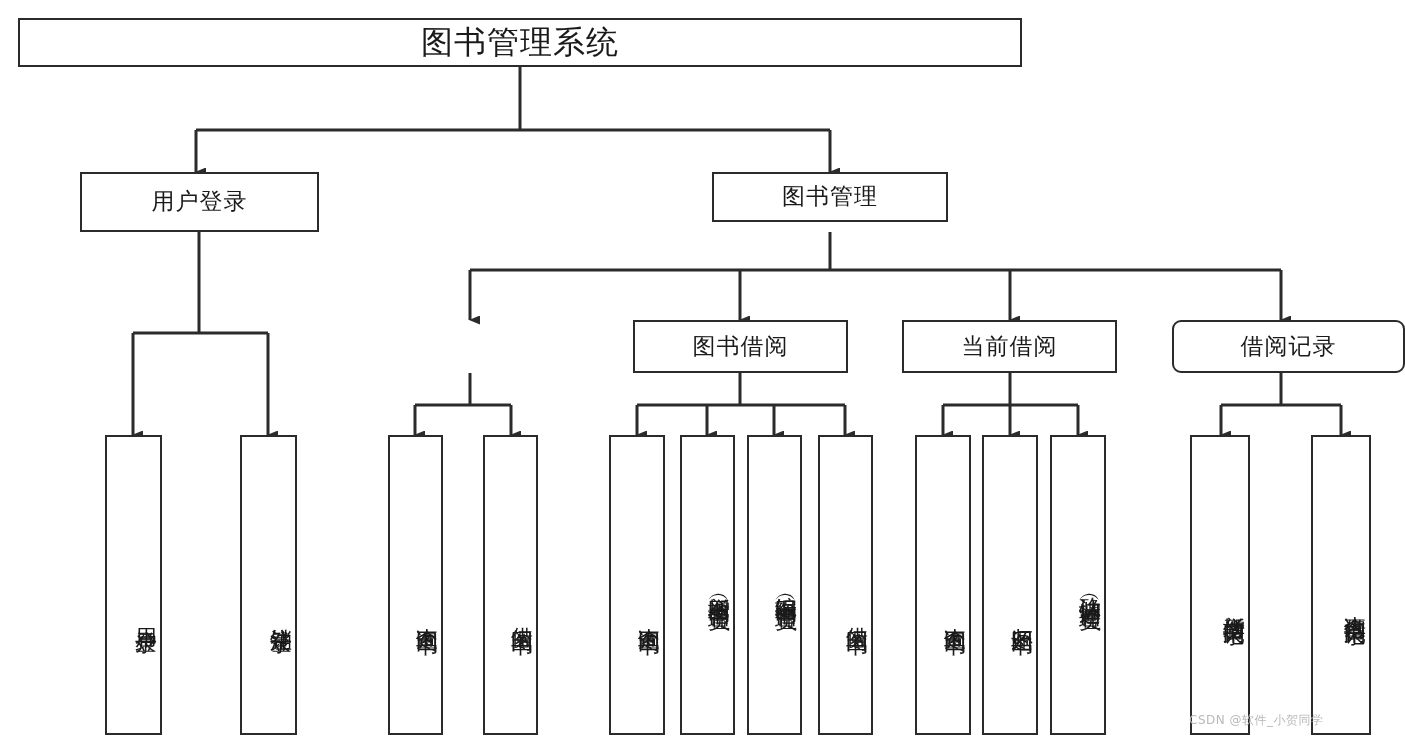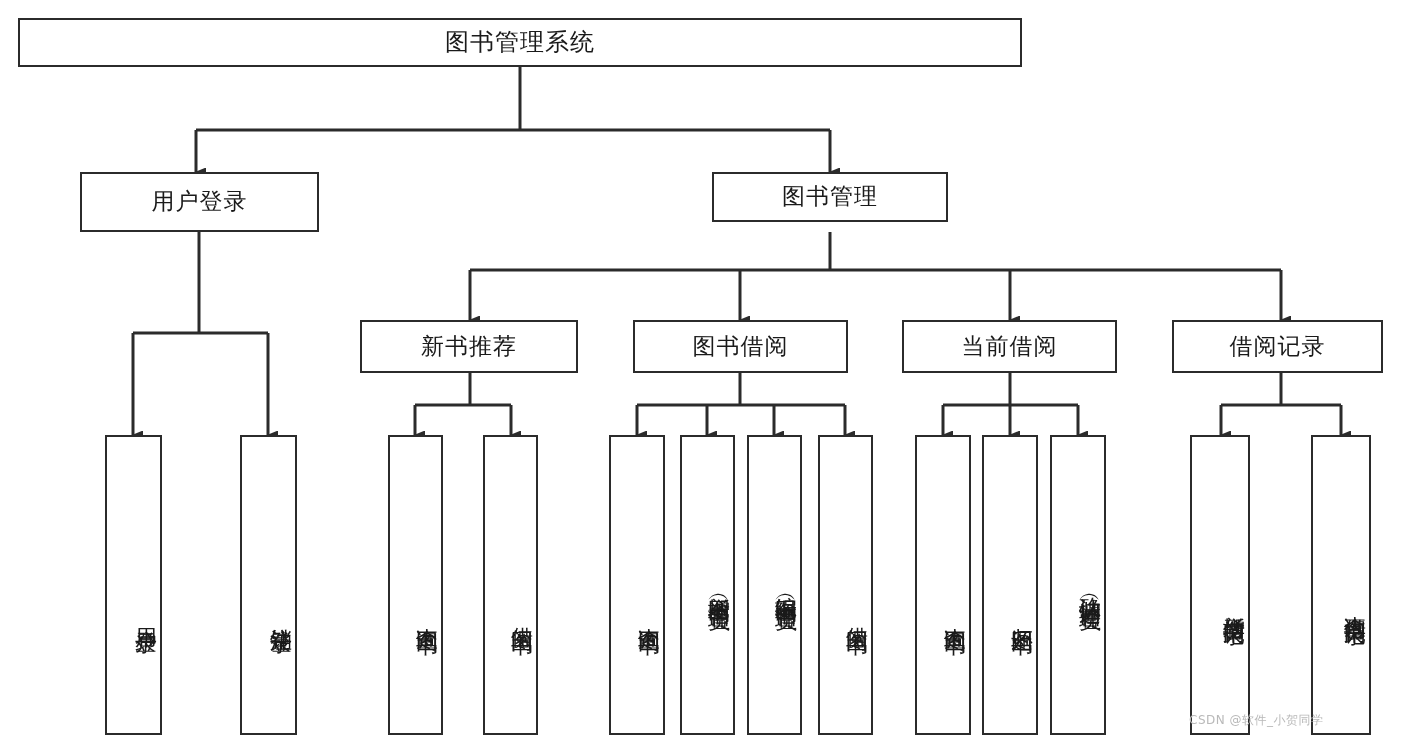--- a/index.html
+++ b/index.html
@@ -33,21 +33,21 @@
     justify-content: center;
     color: #1a1a1a;
   }
   .node-h {
     font-size: 23px;
     letter-spacing: 1px;
     line-height: 1.1;
     white-space: nowrap;
   }
   .node-root {
-    font-size: 24px;
+    font-size: 32px;
   }
   .node-v {
     writing-mode: vertical-rl;
     text-orientation: upright;
     font-size: 22px;
     line-height: 1.28;
     letter-spacing: 2px;
     align-items: flex-start;
     justify-content: center;
     padding-top: 6px;
@@ -131,30 +131,27 @@
     <span>图书管理系统</span>
   </div>
 
   <div class="node node-h" style="left:80px;top:172px;width:239px;height:60px;">
     <span>用户登录</span>
   </div>
   <div class="node node-h" style="left:712px;top:172px;width:236px;height:50px;">
     <span>图书管理</span>
   </div>
 
-  <div class="node node-h" style="left:360px;top:320px;width:218px;height:53px;">
-    <span>新书推荐</span>
-  </div>
   <div class="node node-h" style="left:902px;top:320px;width:215px;height:53px;">
     <span>当前借阅</span>
   </div>
   <div class="node node-h" style="left:633px;top:320px;width:215px;height:53px;">
     <span>图书借阅</span>
   </div>
-  <div class="node node-h" style="left:1172px;top:320px;width:211px;height:53px;">
+  <div class="node node-h" style="left:1172px;top:320px;width:233px;height:53px;border-radius:9px;">
     <span>借阅记录</span>
   </div>
 
   <div class="node node-v pad-top-lg" style="left:105px;top:435px;width:57px;height:300px;">
     <span>用户登录</span>
   </div>
   <div class="node node-v pad-top-lg" style="left:240px;top:435px;width:57px;height:300px;">
     <span>注销登录</span>
   </div>
 

